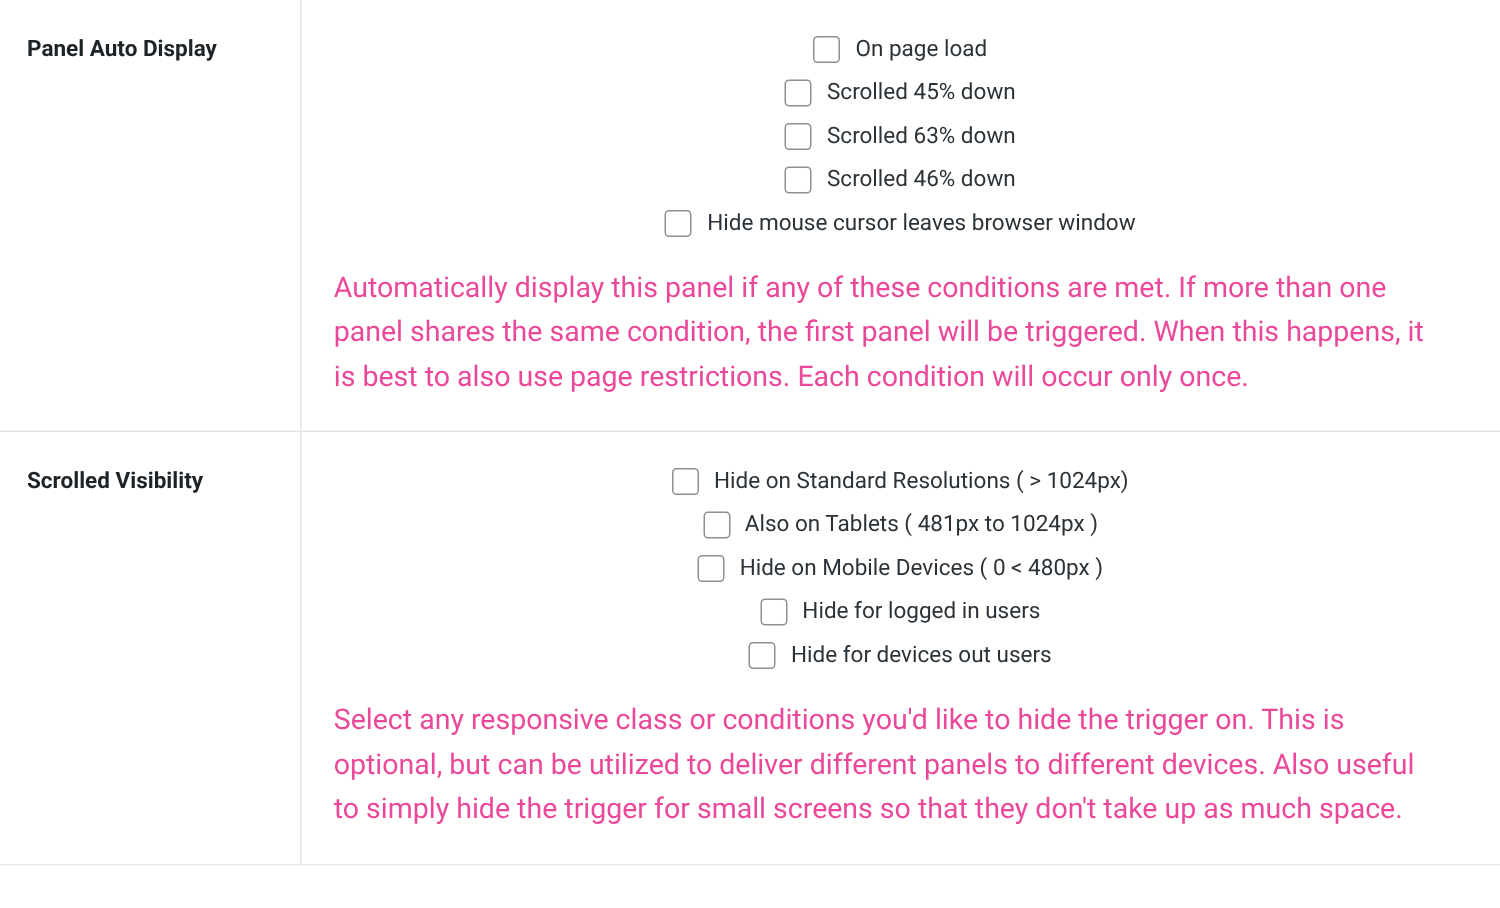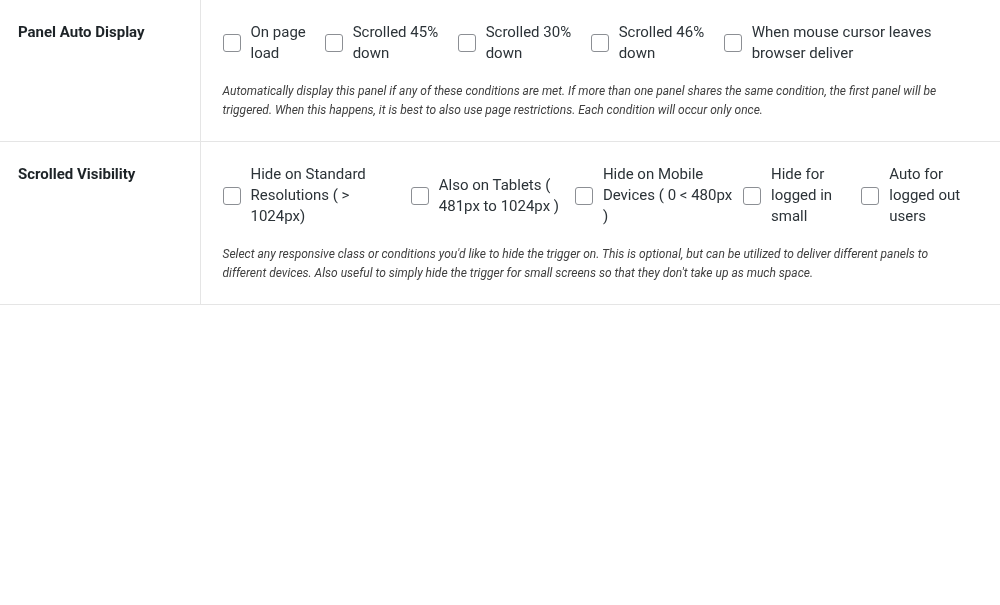--- a/index.html
+++ b/index.html
@@ -30,21 +30,21 @@
       line-height: 1.4;
       color: #1d2327;
       border-right: 1px solid #e5e5e5;
     }
     .field-cell {
       vertical-align: top;
       padding: 22px 22px 22px 22px;
     }
     .checkbox-list {
       display: flex;
-      flex-direction: row;
+      flex-direction: column;
       gap: 8px;
       align-items: center;
     }
     .checkbox-item {
       display: flex;
       align-items: center;
       gap: 10px;
       line-height: 1.4;
     }
     .checkbox-box {
@@ -56,23 +56,22 @@
       flex-shrink: 0;
       cursor: pointer;
     }
     .checkbox-label {
       color: #2c3338;
       font-size: 15px;
       cursor: pointer;
     }
     .description {
       margin-top: 18px;
-      color: #404040;
-      font-style: italic;
-      font-size: 12px;
+      color: #ec4899;
+      font-size: 19px;
       line-height: 1.55;
       max-width: 740px;
     }
   </style>
 </head>
 <body>
 
 <table class="settings-table">
   <tbody>
     <tr class="settings-row">
@@ -84,29 +83,29 @@
           <label class="checkbox-item">
             <span class="checkbox-box"></span>
             <span class="checkbox-label">On page load</span>
           </label>
           <label class="checkbox-item">
             <span class="checkbox-box"></span>
             <span class="checkbox-label">Scrolled 45% down</span>
           </label>
           <label class="checkbox-item">
             <span class="checkbox-box"></span>
-            <span class="checkbox-label">Scrolled 30% down</span>
+            <span class="checkbox-label">Scrolled 63% down</span>
           </label>
           <label class="checkbox-item">
             <span class="checkbox-box"></span>
             <span class="checkbox-label">Scrolled 46% down</span>
           </label>
           <label class="checkbox-item">
             <span class="checkbox-box"></span>
-            <span class="checkbox-label">When mouse cursor leaves browser deliver</span>
+            <span class="checkbox-label">Hide mouse cursor leaves browser window</span>
           </label>
         </div>
         <p class="description">Automatically display this panel if any of these conditions are met. If more than one panel shares the same condition, the first panel will be triggered. When this happens, it is best to also use page restrictions. Each condition will occur only once.</p>
       </td>
     </tr>
     <tr class="settings-row">
       <td class="label-cell">
         <span>Scrolled Visibility</span>
       </td>
       <td class="field-cell">
@@ -118,24 +117,24 @@
           <label class="checkbox-item">
             <span class="checkbox-box"></span>
             <span class="checkbox-label">Also on Tablets ( 481px to 1024px )</span>
           </label>
           <label class="checkbox-item">
             <span class="checkbox-box"></span>
             <span class="checkbox-label">Hide on Mobile Devices ( 0 &lt; 480px )</span>
           </label>
           <label class="checkbox-item">
             <span class="checkbox-box"></span>
-            <span class="checkbox-label">Hide for logged in small</span>
+            <span class="checkbox-label">Hide for logged in users</span>
           </label>
           <label class="checkbox-item">
             <span class="checkbox-box"></span>
-            <span class="checkbox-label">Auto for logged out users</span>
+            <span class="checkbox-label">Hide for devices out users</span>
           </label>
         </div>
         <p class="description">Select any responsive class or conditions you'd like to hide the trigger on. This is optional, but can be utilized to deliver different panels to different devices. Also useful to simply hide the trigger for small screens so that they don't take up as much space.</p>
       </td>
     </tr>
   </tbody>
 </table>
 
 </body></html>

